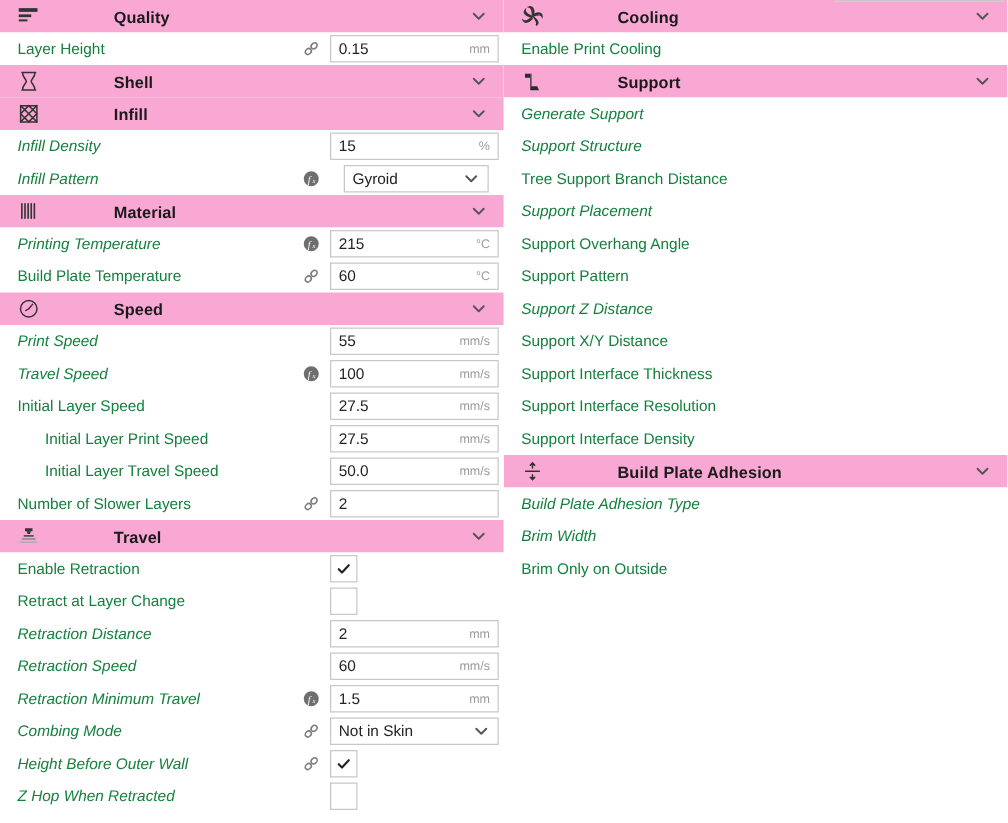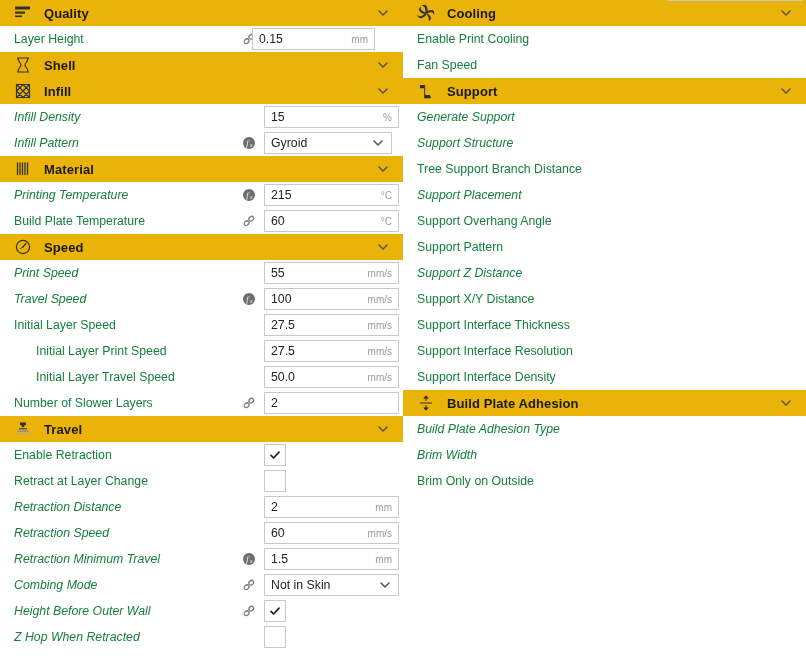--- a/index.html
+++ b/index.html
@@ -11,25 +11,26 @@
     overflow: hidden;
   }
   .page { position: relative; width: 806px; height: 658px; display: flex; }
   .col { width: 403px; height: 658px; position: relative; overflow: hidden; }
   .col.left { }
   .col.right { }
 
   
   .section {
     height: 26px;
-    background: #eab308;
+    background: #f9a8d4;
     display: flex;
     align-items: center;
     position: relative;
     padding-left: 12px;
+    gap: 47px;
   }
   .section .sicon {
     width: 22px; height: 20px;
     display: flex; align-items: center; justify-content: center;
     flex: 0 0 22px;
     color: #222;
   }
   .section .stitle {
     font-size: 13px;
     font-weight: bold;
@@ -132,21 +133,21 @@
         </span>
       </div>
       <div class="row">
         <span class="label">Layer Height</span>
         <span class="linkicon" style="left:241px">
           <svg width="14" height="14" viewBox="0 0 14 14" fill="none" stroke="#7b7b7b" stroke-width="1.25">
             <ellipse cx="4.6" cy="9.2" rx="2.6" ry="2.1" transform="rotate(-40 4.6 9.2)"></ellipse>
             <ellipse cx="9.3" cy="4.7" rx="2.6" ry="2.1" transform="rotate(-40 9.3 4.7)"></ellipse>
           </svg>
         </span>
-        <span class="field" style="left:252px;width:123px">
+        <span class="field" style="left:264px;width:135px">
           <span class="val">0.15</span>
           <span class="unit">mm</span>
         </span>
       </div>
       <div class="section">
         <span class="sicon">
           <svg width="18" height="18" viewBox="0 0 18 18" fill="none" stroke="#333" stroke-width="1.2" stroke-linecap="round" stroke-linejoin="round">
             <path d="M3.5 2 H14.5 M4 2 C4 6 7 7 7 9 C7 11 4 12 4 16 M14 2 C14 6 11 7 11 9 C11 11 14 12 14 16 M3.5 16 H14.5"></path>
           </svg>
         </span>
@@ -180,21 +181,21 @@
       </div>
       <div class="row">
         <span class="label it">Infill Pattern</span>
         <span class="linkicon" style="left:241px">
           <svg width="14" height="14" viewBox="0 0 14 14">
             <circle cx="7" cy="7" r="6" fill="#6e6e6e"></circle>
             <text x="5.4" y="10.1" font-family="Liberation Serif, serif" font-style="italic" font-size="8" fill="#fff" text-anchor="middle">f</text>
             <text x="9.2" y="10.6" font-family="Liberation Serif, serif" font-style="italic" font-size="5.4" fill="#fff" text-anchor="middle">x</text>
           </svg>
         </span>
-        <span class="field" style="left:264px;width:128px">
+        <span class="field" style="left:275px;width:116px">
           <span class="val">Gyroid</span>
           <span class="dchev">
             <svg width="14" height="14" viewBox="0 0 14 14" fill="none" stroke="#555" stroke-width="1.5" stroke-linecap="round" stroke-linejoin="round">
               <path d="M3 5 L7 9 L11 5"></path>
             </svg>
           </span>
         </span>
       </div>
       <div class="section">
         <span class="sicon">
@@ -418,23 +419,20 @@
         <span class="stitle">Cooling</span>
         <span class="chev">
           <svg width="14" height="14" viewBox="0 0 14 14" fill="none" stroke="#555" stroke-width="1.5" stroke-linecap="round" stroke-linejoin="round">
             <path d="M3 5 L7 9 L11 5"></path>
           </svg>
         </span>
       </div>
       <div class="row">
         <span class="label">Enable Print Cooling</span>
       </div>
-      <div class="row">
-        <span class="label">Fan Speed</span>
-      </div>
       <div class="section">
         <span class="sicon">
           <svg width="18" height="17" viewBox="0 0 18 17">
             <path d="M3 2 h4.2 v10 h5.6 l1.4 3.2 h-7 v-10 h-4.2 z" fill="#2b2b2b"></path>
             <path d="M7.2 2 h1 v10 h-1 z" fill="#2b2b2b"></path>
           </svg>
         </span>
         <span class="stitle">Support</span>
         <span class="chev">
           <svg width="14" height="14" viewBox="0 0 14 14" fill="none" stroke="#555" stroke-width="1.5" stroke-linecap="round" stroke-linejoin="round">

